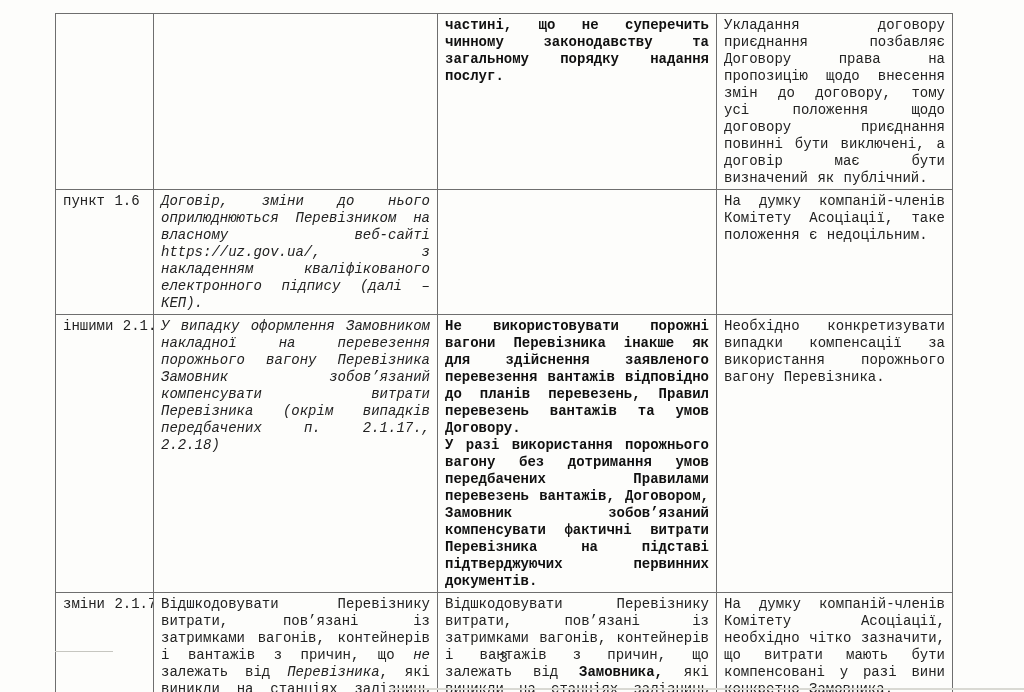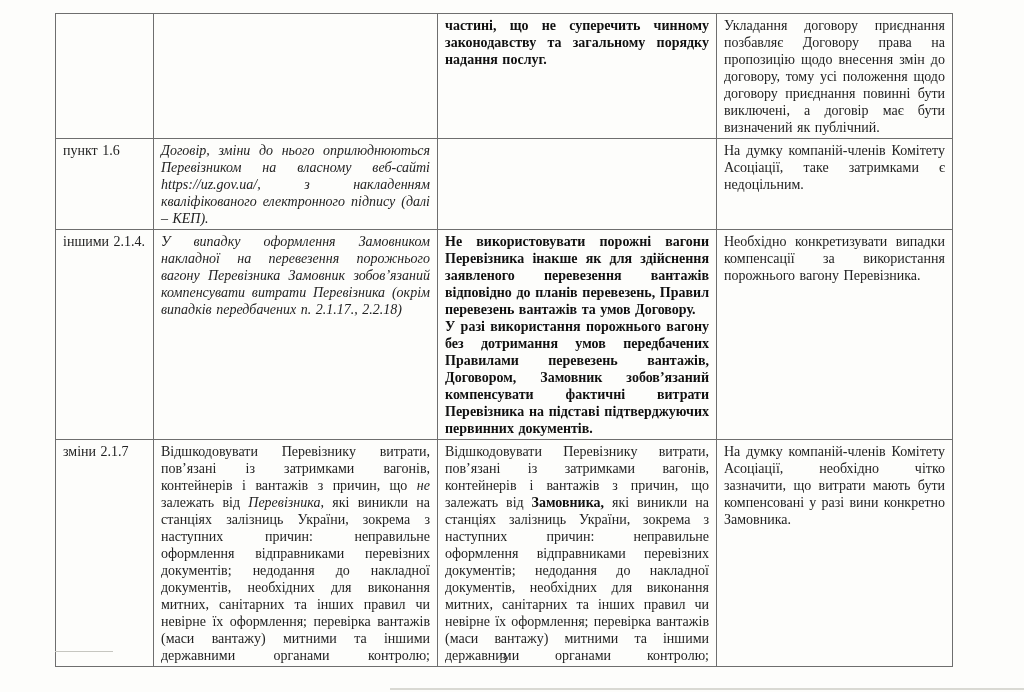--- a/index.html
+++ b/index.html
@@ -1,17 +1,17 @@
 <!DOCTYPE html>
 <html><head>
 <meta charset="utf-8">
 <style>
   html,body{margin:0;padding:0}
   .page{position:relative;width:1024px;height:692px;background:#fdfdfb;overflow:hidden;
-        font-family:Liberation Serif, serif;color:#222}
+        font-family:Liberation Mono, monospace;color:#222}
   .doc-table{position:absolute;left:55px;top:13px;width:897px;height:631px;
              border-collapse:collapse;table-layout:fixed}
   .doc-table td{border:1px solid #6e6e6e;vertical-align:top;padding:3px 7px 2px 7px;
                 font-size:14px;line-height:17px;text-align:justify;overflow:hidden;
                 word-spacing:1px}
   tr.r0{height:122px} tr.r1{height:83px} tr.r2{height:202px}
   .c-point{text-align:left;padding-left:9px;white-space:nowrap}
   .italic{font-style:italic}
   .bold{font-weight:bold;color:#101010}
   .prelined{white-space:pre-line}
@@ -39,21 +39,21 @@
         <td class="c-point"></td>
         <td class="italic"></td>
         <td class="bold lh-lg">частині, що не суперечить чинному законодавству та загальному порядку надання послуг.</td>
         <td>Укладання договору приєднання позбавляє Договору права на пропозицію щодо внесення змін до договору, тому усі положення щодо договору приєднання повинні бути виключені, а договір має бути визначений як публічний.</td>
       </tr>
 
       <tr class="r1">
         <td class="c-point">пункт 1.6</td>
         <td class="italic">Договір, зміни до нього оприлюднюються Перевізником на власному веб-сайті https://uz.gov.ua/, з накладенням кваліфікованого електронного підпису (далі – КЕП).</td>
         <td class="bold"></td>
-        <td>На думку компаній-членів Комітету Асоціації, таке затримками є недоцільним.</td>
+        <td>На думку компаній-членів Комітету Асоціації, таке положення є недоцільним.</td>
       </tr>
 
       <tr class="r2">
         <td class="c-point">іншими 2.1.4.</td>
         <td class="italic">У випадку оформлення Замовником накладної на перевезення порожнього вагону Перевізника Замовник зобов’язаний компенсувати витрати Перевізника (окрім випадків передбачених п. 2.1.17., 2.2.18)</td>
         <td class="bold prelined">Не використовувати порожні вагони Перевізника інакше як для здійснення заявленого перевезення вантажів відповідно до планів перевезень, Правил перевезень вантажів та умов Договору.
 У разі використання порожнього вагону без дотримання умов передбачених Правилами перевезень вантажів, Договором, Замовник зобов’язаний компенсувати фактичні витрати Перевізника на підставі підтверджуючих первинних документів.</td>
         <td>Необхідно конкретизувати випадки компенсації за використання порожнього вагону Перевізника.</td>
       </tr>
 

